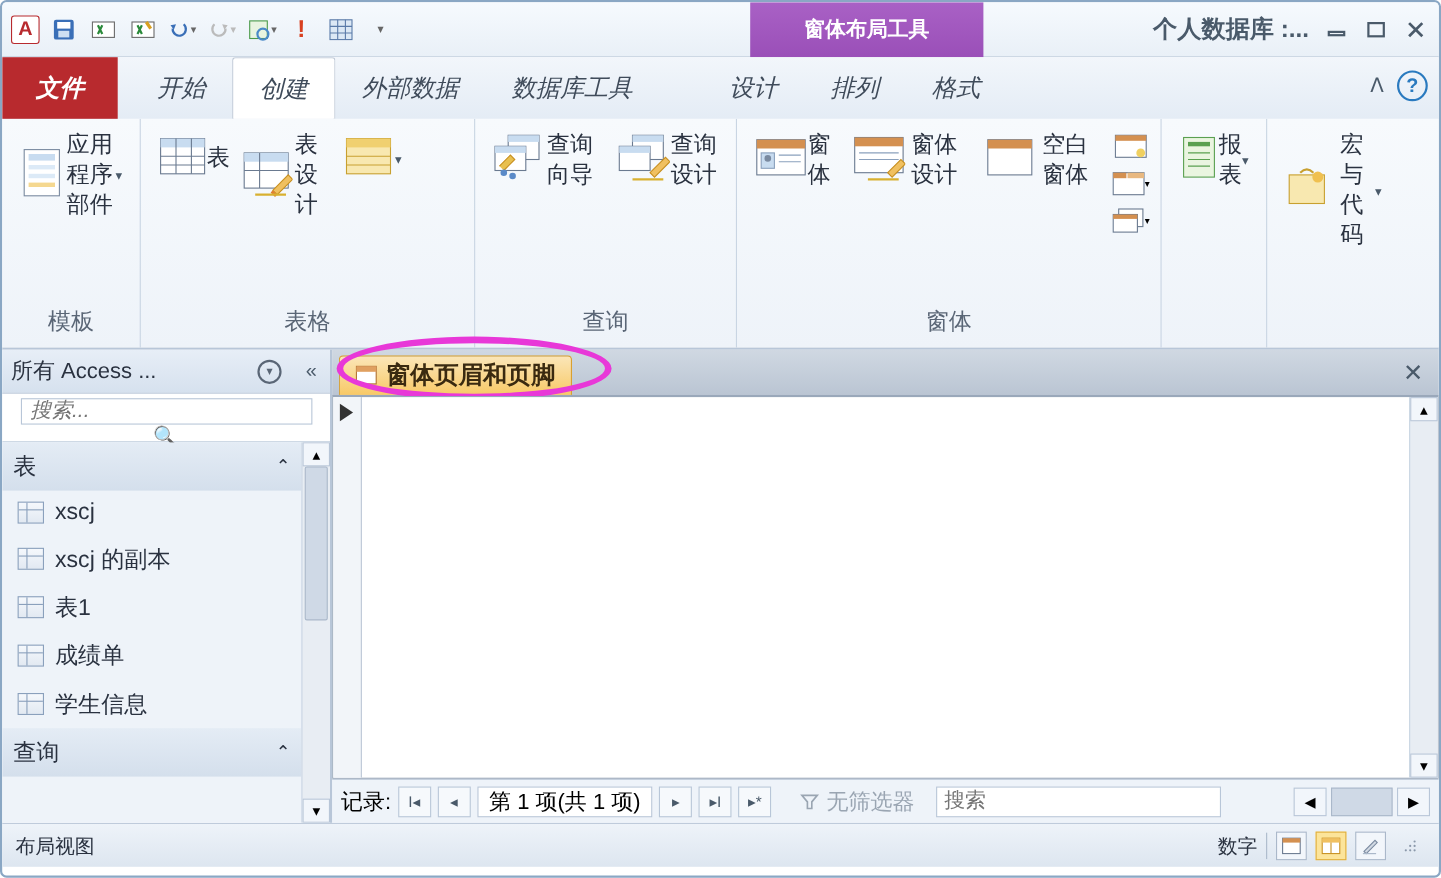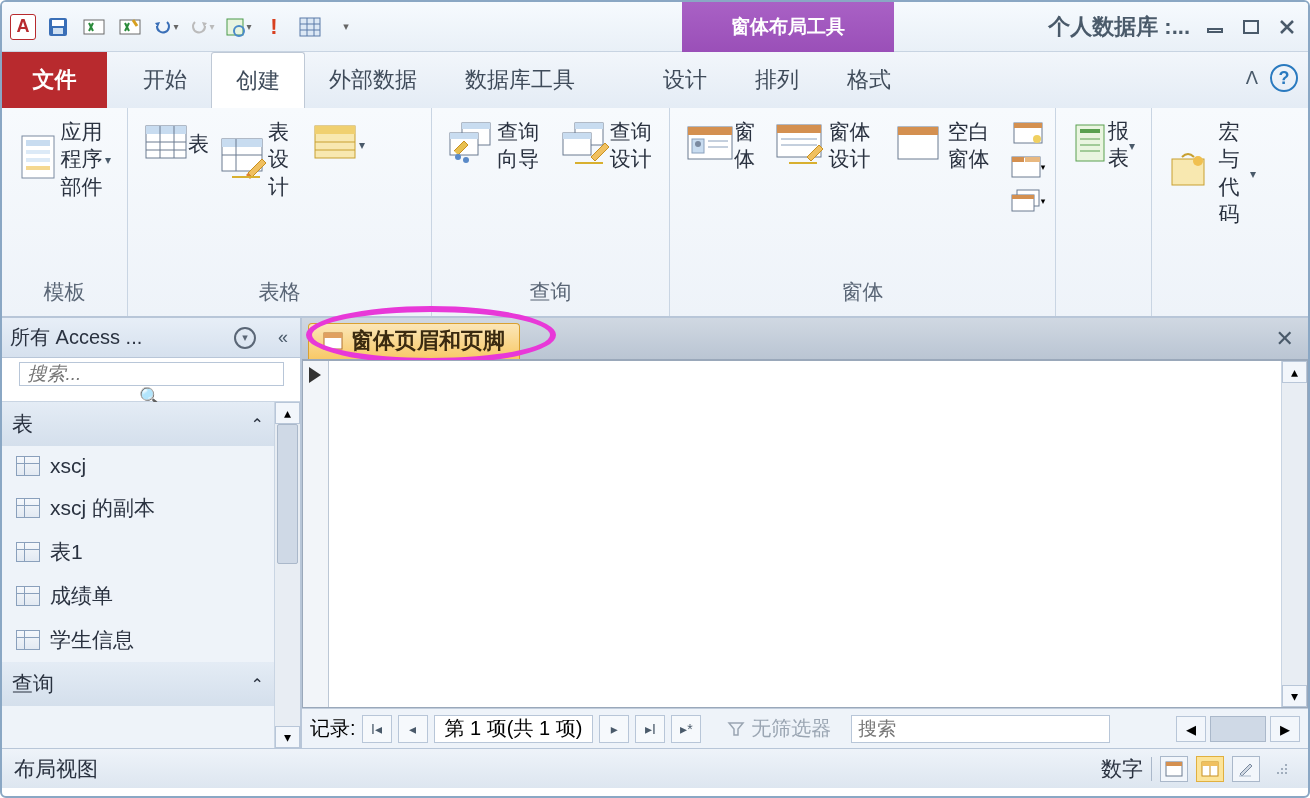--- a/index.html
+++ b/index.html
@@ -58,20 +58,21 @@
   display: flex;
   align-items: stretch;
   position: relative;
 }
 .tab {
   padding: 0 24px;
   display: flex; align-items: center;
   font-size: 22px; color: #3f4b5a;
   cursor: pointer;
   position: relative;
+  font-style: italic;
 }
 .tab.file {
   background: #b82a2e; color: #fff; font-weight: bold;
   margin-right: 12px;
   width: 105px; justify-content: center;
 }
 .tab.active {
   background: #fff;
   border: 1px solid #bfc9d6; border-bottom: none;
   border-radius: 3px 3px 0 0;
@@ -164,21 +165,21 @@
 .record-nav { height:40px; background:#eef3f9; border-top:1px solid #c0ccdb; display:flex; align-items:center; padding:0 8px; gap:6px; font-size:20px;}
 .nav-btn { width:30px; height:28px; border:1px solid #b8c6d8; background:#f6f9fc; display:flex;align-items:center;justify-content:center; cursor:pointer; font-size:14px; color:#4a5a6a;}
 .rec-text { border:1px solid #b8c6d8; background:#fff; padding:2px 10px; height:28px; display:flex; align-items:center;}
 .filter-ind { color:#9aa5b2; display:flex; align-items:center; gap:6px; margin-left:20px;}
 .rec-search { margin-left:14px; flex:0 0 180px; height:28px; border:1px solid #b8c6d8; padding:0 6px; font-size:19px;}
 .hscroll-area { margin-left:auto; display:flex; gap:4px;}
 .hbtn { width:30px;height:26px;border:1px solid #b8c6d8;background:#f2f6fb;display:flex;align-items:center;justify-content:center;cursor:pointer;}
 .hthumb { width:56px;height:26px;border:1px solid #aab8ca;background:#cfd9e6;}
 
 
-.statusbar { height:40px; background:linear-gradient(#eef3f9,#dde6f0); border-top:1px solid #b8c6d8; display:flex; align-items:center; padding:0 12px; font-size:21px; color:#2a3240;}
+.statusbar { height:40px; background:linear-gradient(#eef3f9,#dde6f0); border-top:1px solid #b8c6d8; display:flex; align-items:center; padding:0 12px; font-size:18px; color:#2a3240;}
 .statusbar .right { margin-left:auto; display:flex; align-items:center; gap:8px;}
 .view-btn { width:28px;height:26px;border:1px solid #aab8ca; background:#f2f6fb; cursor:pointer; display:flex;align-items:center;justify-content:center;}
 .view-btn.active { background:#fce49a; border-color:#e0b040;}
 
 svg { display:block; }
 </style>
 </head>
 <body>
 
 <div class="titlebar">
@@ -434,21 +435,21 @@
               <rect x="1" y="6" width="22" height="16" fill="#fff" stroke="#6a7a90"></rect>
               <rect x="1" y="6" width="22" height="4" fill="#d49050"></rect>
             </svg>
             <span style="font-size:9px;">▾</span>
           </div>
       </div>
     </div>
     <div class="group-label">窗体</div>
   </div>
 
-  <div class="group" style="width:96px;font-family:Liberation Serif, serif;">
+  <div class="group" style="width:96px;">
     <div class="group-body">
       <div class="rbtn">
         <div class="ic">
             <svg width="36" height="40">
               <rect x="4" y="2" width="28" height="36" fill="#eaf5e0" stroke="#5aa050"></rect>
               <rect x="8" y="6" width="20" height="4" fill="#5aa050"></rect>
               <line x1="8" y1="16" x2="28" y2="16" stroke="#5aa050"></line>
               <line x1="8" y1="22" x2="28" y2="22" stroke="#5aa050"></line>
               <line x1="8" y1="28" x2="28" y2="28" stroke="#5aa050"></line>
             </svg>

